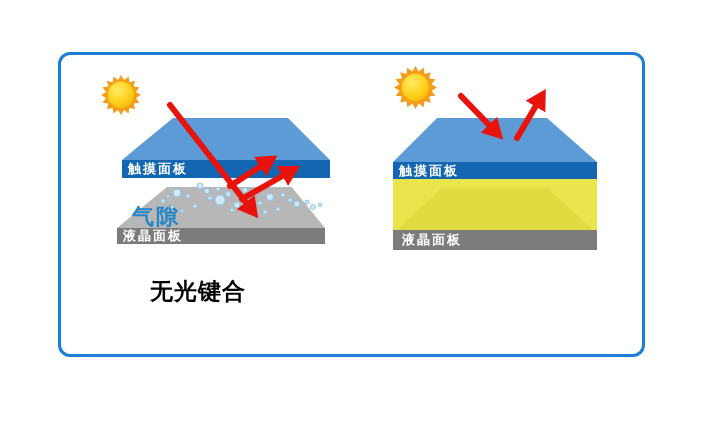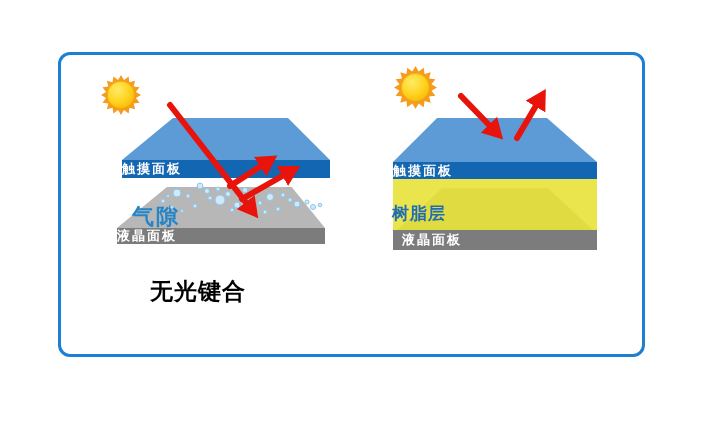--- a/index.html
+++ b/index.html
@@ -53,21 +53,21 @@
   .rt-resin::before{
     content:"";position:absolute;inset:0;background:#E0DB40;
     clip-path:polygon(2% 100%,24% 18%,76% 18%,98% 100%);
   }
   .rt-lcd-bar{
     position:absolute;left:393px;top:230px;width:204px;height:20px;background:#7C7C7C;
   }
   
   .bar-label{
     position:relative;z-index:2;display:block;color:#fff;font-weight:700;
-    font-size:13px;letter-spacing:2px;white-space:nowrap;
+    font-size:13px;letter-spacing:2px;padding-left:6px;white-space:nowrap;
   }
   .lt-bar .bar-label{line-height:18px;}
   .lt-lcd-bar .bar-label{line-height:16px;}
   .rt-bar .bar-label{line-height:17px;}
   .rt-lcd-bar .bar-label{line-height:20px;padding-left:9px;}
   .airgap-label{
     position:absolute;left:132px;top:202px;font-size:22px;font-weight:700;color:#2585C9;
     letter-spacing:2px;z-index:3;
   }
   .resin-label{
@@ -114,21 +114,20 @@
     <div class="spikes"></div>
     <div class="core"></div>
   </div>
 
   <div class="rt-glass"></div>
   <div class="rt-bar">
     <span class="bar-label">触摸面板</span>
   </div>
 
   <div class="rt-resin"></div>
-  <div class="resin-label">树脂层</div>
 
   <div class="rt-lcd-bar">
     <span class="bar-label">液晶面板</span>
   </div>
 
 
   <svg class="overlay" width="702" height="421" viewBox="0 0 702 421">
     <defs>
       <marker id="ah" markerUnits="strokeWidth" markerWidth="4" markerHeight="3.8" refX="0.5" refY="1.9" orient="auto">
         <path d="M0,0 L3.4,1.9 L0,3.8 Z" fill="#E8140C"></path>

